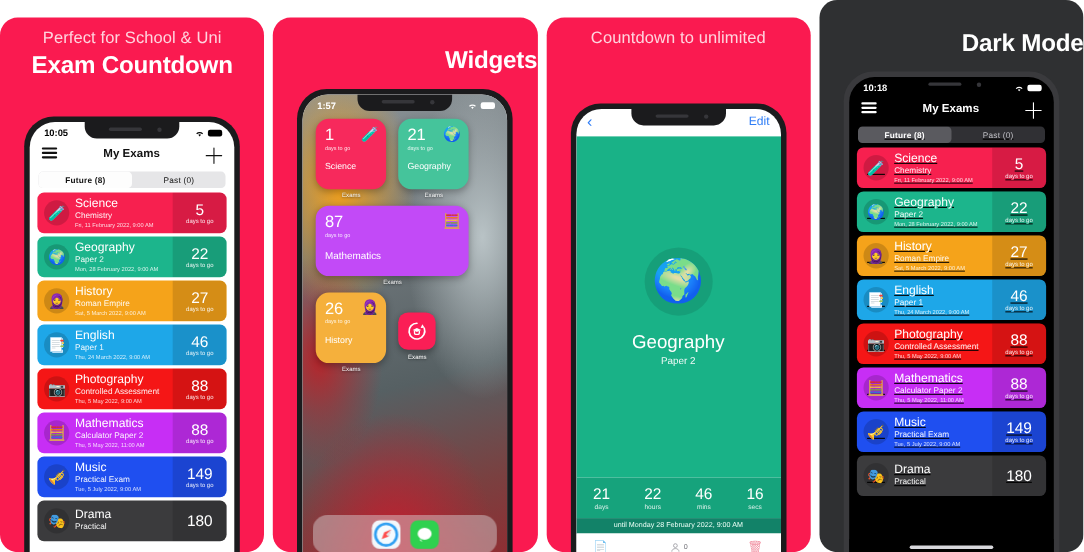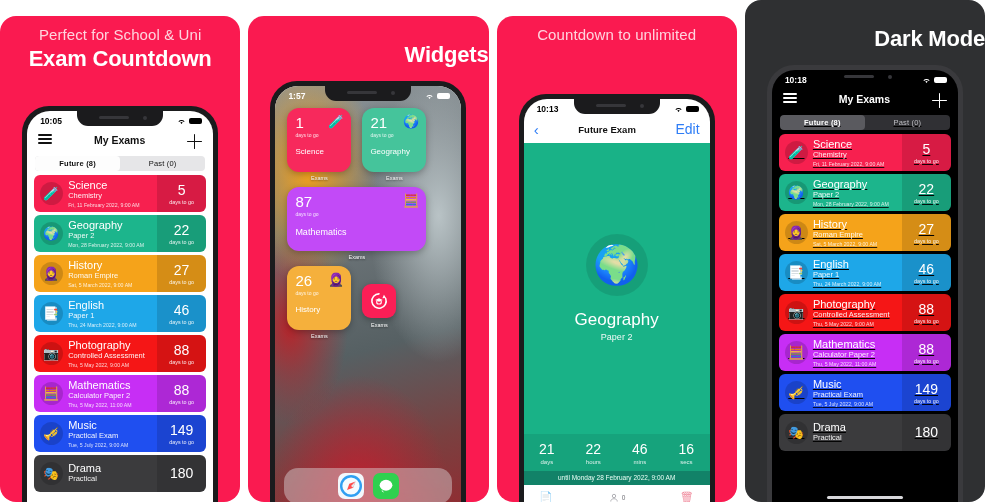--- a/index.html
+++ b/index.html
@@ -195,21 +195,21 @@
   }
   .dockicon { width: 26px; height: 26px; border-radius: 7px; display:flex; align-items:center; justify-content:center; }
 
   
   .detnav {
     display: flex; align-items: center; justify-content: space-between;
     padding: 4px 10px 6px 10px; font-size: 9px;
   }
   .detnav .back { color: #2e7df6; font-size: 15px; line-height: 1; font-weight: 300; }
   .detnav .t { font-weight: bold; font-size: 9.5px; color: #111; }
-  .detnav .edit { color: #2e7df6; font-size: 14px; }
+  .detnav .edit { color: #2e7df6; font-size: 11px; }
   .detbody {
     background: #19b287; flex: 1; position: relative;
     display: flex; flex-direction: column; align-items: center;
     justify-content: center; color: #fff;
   }
   .det-ic {
     width: 62px; height: 62px; border-radius: 50%;
     background: rgba(0,0,0,.10);
     display: flex; align-items: center; justify-content: center;
     font-size: 38px; margin-bottom: 14px;
@@ -506,29 +506,20 @@
     <div class="cap">
       <div class="cap-sub">Countdown to unlimited</div>
     </div>
 
     <div class="phone" style="top:78px; width:196px; height:424px;">
       <div class="screen" style="display:flex;flex-direction:column">
         <div class="notch">
             <i></i>
             <b></b>
           </div>
-        <div class="status st-light">
-          <span>10:13</span>
-          <span class="right">
-            <svg class="wifi" viewBox="0 0 16 12">
-                <path d="M8 10.5l2.2-2.6a3.4 3.4 0 00-4.4 0L8 10.5zm0-5.2c1.6 0 3.1.6 4.2 1.6l1.3-1.5A8.2 8.2 0 008 3.2a8.2 8.2 0 00-5.5 2.2l1.3 1.5A6.2 6.2 0 018 5.3z" fill="currentColor"></path>
-              </svg>
-            <span class="batt"></span>
-          </span>
-        </div>
 
         <div class="detnav">
           <span class="back">‹</span>
           <span class="t">Future Exam</span>
           <span class="edit">Edit</span>
         </div>
 
         <div class="detbody">
           <div class="det-ic">🌍</div>
           <div class="det-title">Geography</div>

